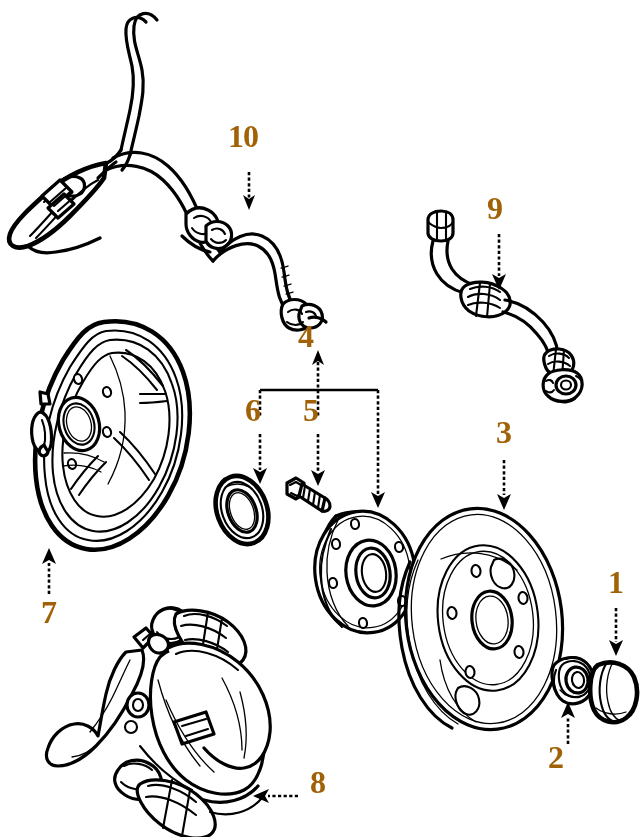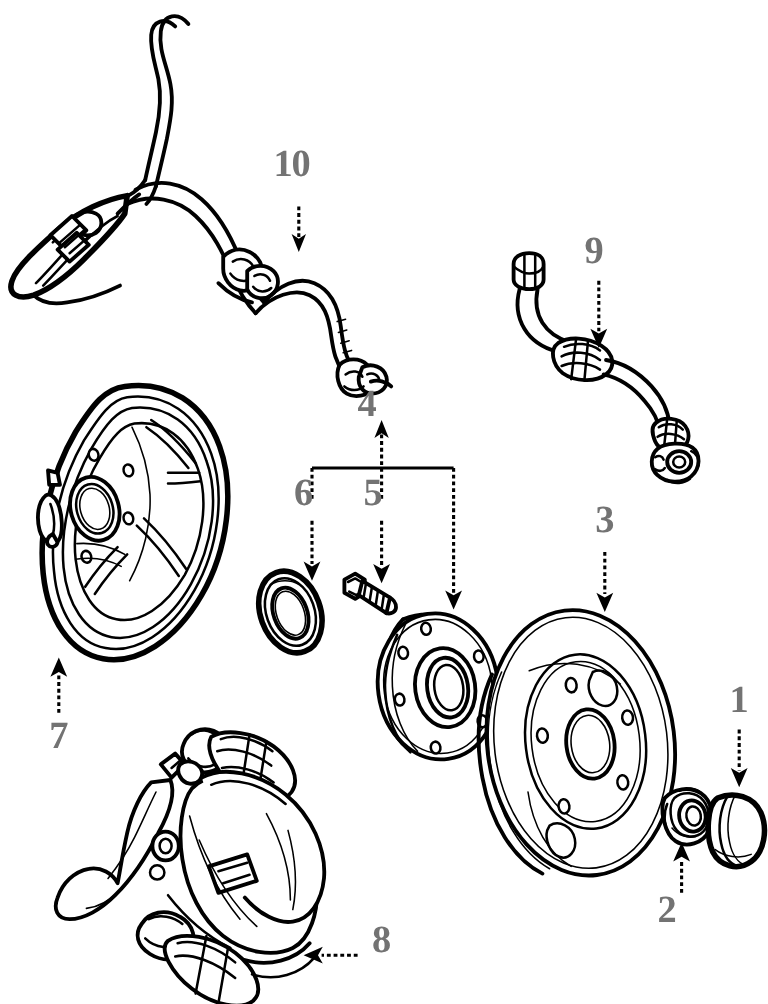--- a/index.html
+++ b/index.html
@@ -23,21 +23,21 @@
     width: 640px;
     height: 837px;
     display: block;
   }
   .callout-number {
     position: absolute;
     font-family: "Liberation Serif", serif;
     font-weight: bold;
     font-size: 32px;
     line-height: 1;
-    color: #737373;
+    color: #a16207;
     letter-spacing: -1px;
     user-select: none;
     white-space: nowrap;
   }
   .stroke {
     fill: none;
     stroke: #000000;
     stroke-linecap: round;
     stroke-linejoin: round;
   }

